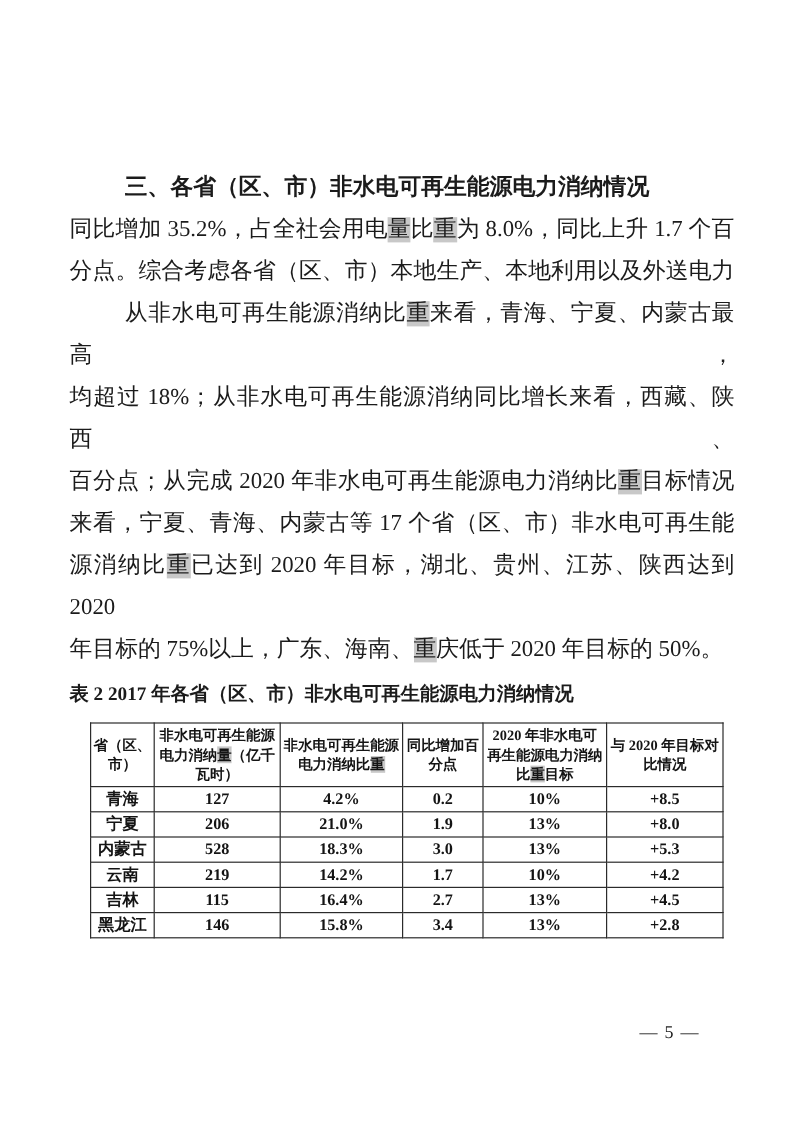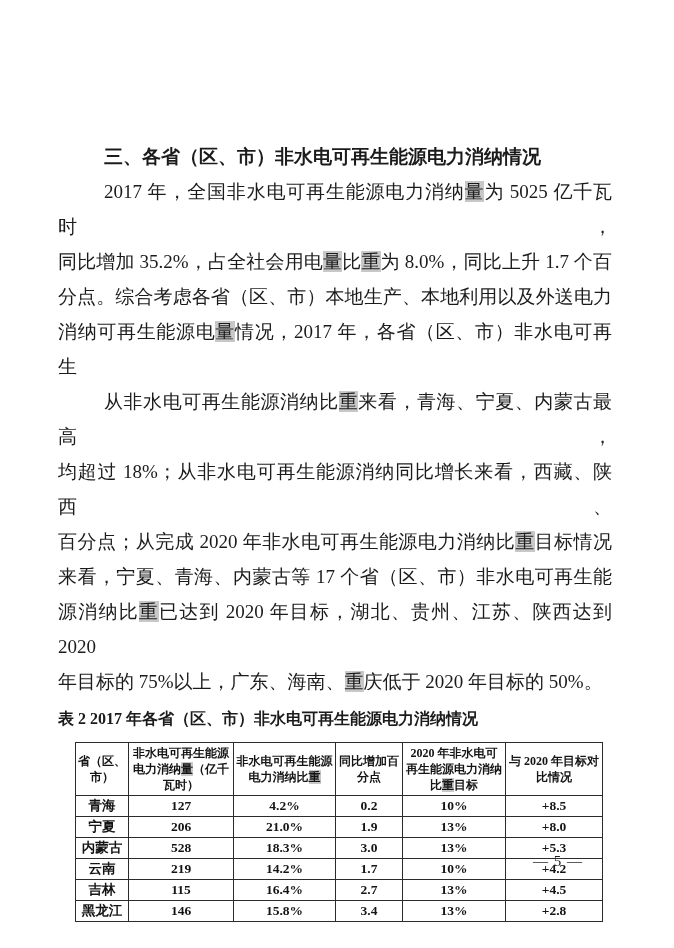--- a/index.html
+++ b/index.html
@@ -40,24 +40,22 @@
     font-size: 15px; letter-spacing: 1px; white-space: nowrap;
   }
 </style>
 </head>
 <body>
 
 <div class="page">
   <div class="content">
     <div class="heading hl-scope">三、各省（区、市）非水电可再生能源电力消纳情况</div>
     <div class="paragraph">
-        <div class="line hl-scope first just">2017 年，全国非水电可再生能源电力消纳<span class="hl-char">量</span>为 5025 亿千瓦时，</div>
         <div class="line hl-scope just">同比增加 35.2%，占全社会用电<span class="hl-char">量</span>比<span class="hl-char">重</span>为 8.0%，同比上升 1.7 个百</div>
         <div class="line hl-scope just">分点。综合考虑各省（区、市）本地生产、本地利用以及外送电力</div>
-        <div class="line hl-scope just">消纳可再生能源电<span class="hl-char">量</span>情况，2017 年，各省（区、市）非水电可再生</div>
       </div>
     <div class="paragraph">
         <div class="line hl-scope first just">从非水电可再生能源消纳比<span class="hl-char">重</span>来看，青海、宁夏、内蒙古最高，</div>
         <div class="line hl-scope just">均超过 18%；从非水电可再生能源消纳同比增长来看，西藏、陕西、</div>
         <div class="line hl-scope just">百分点；从完成 2020 年非水电可再生能源电力消纳比<span class="hl-char">重</span>目标情况</div>
         <div class="line hl-scope just">来看，宁夏、青海、内蒙古等 17 个省（区、市）非水电可再生能</div>
         <div class="line hl-scope just">源消纳比<span class="hl-char">重</span>已达到 2020 年目标，湖北、贵州、江苏、陕西达到 2020</div>
         <div class="line hl-scope">年目标的 75%以上，广东、海南、<span class="hl-char">重</span>庆低于 2020 年目标的 50%。</div>
       </div>
     <div class="caption">表 2  2017 年各省（区、市）非水电可再生能源电力消纳情况</div>

